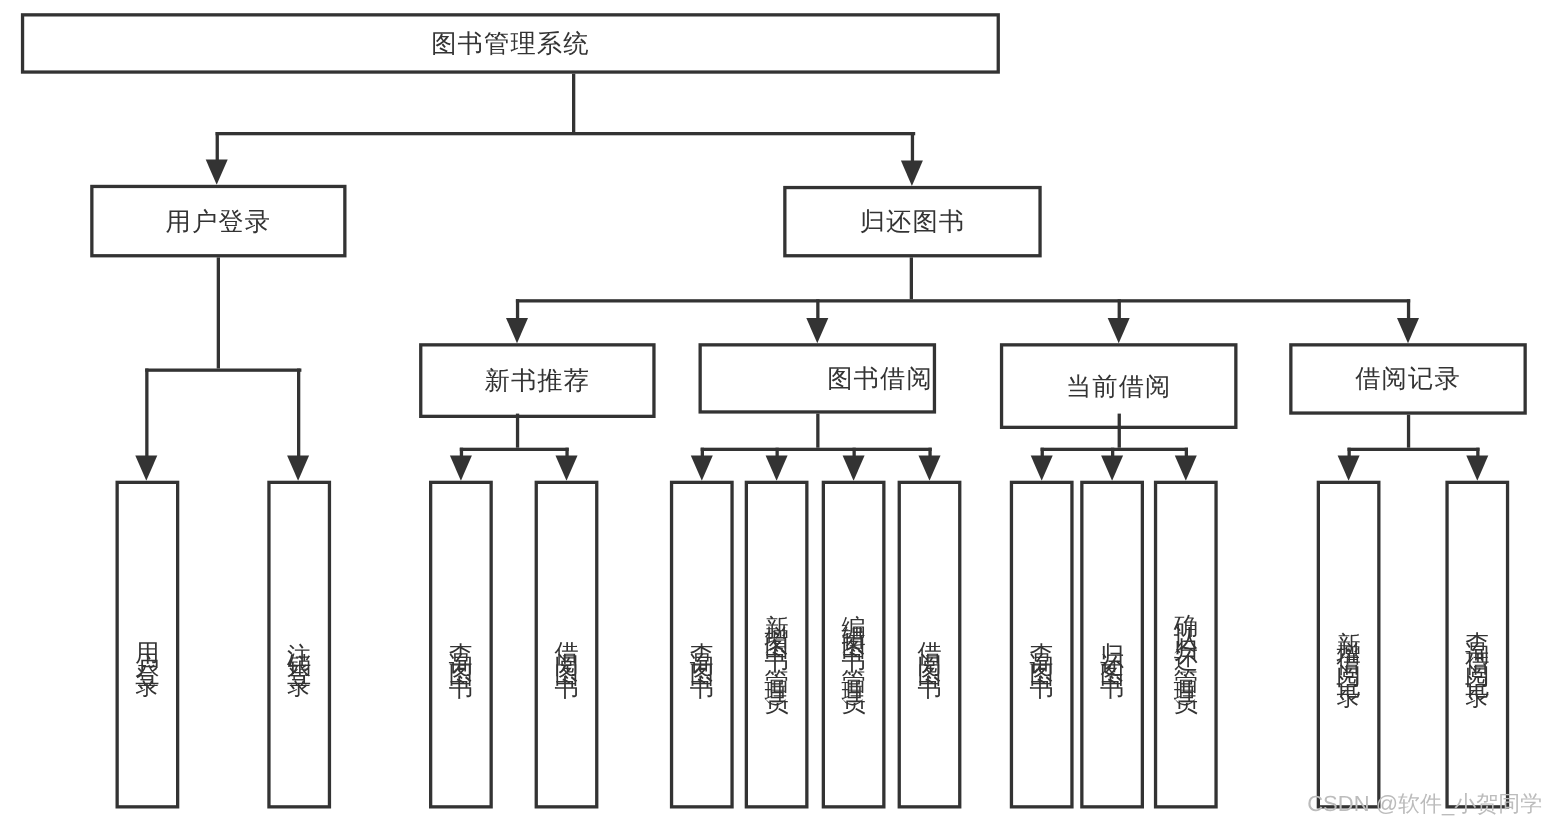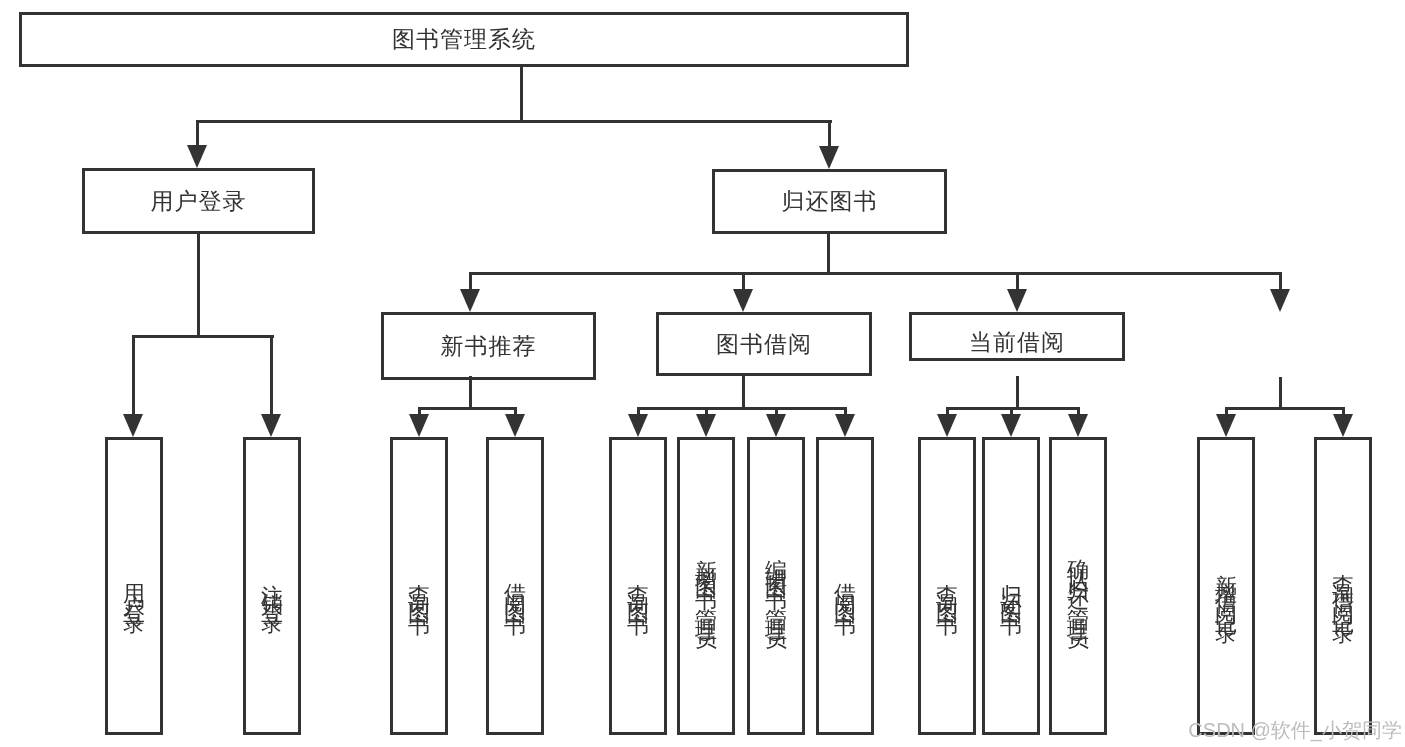--- a/index.html
+++ b/index.html
@@ -98,25 +98,28 @@
   <div class="vline" style="left:742px;top:272px;height:19px;"></div>
   <div class="arrow" style="left:733px;top:289px;"></div>
   <div class="vline" style="left:1016px;top:272px;height:19px;"></div>
   <div class="arrow" style="left:1007px;top:289px;"></div>
   <div class="vline" style="left:1279px;top:272px;height:19px;"></div>
   <div class="arrow" style="left:1270px;top:289px;"></div>
 
   <div class="hbox" style="left:363px;top:312px;width:215px;height:68px;margin-left:18px;">
     <span>新书推荐</span>
   </div>
-  <div class="hbox" style="left:656px;top:312px;width:216px;height:64px;">
+  <div class="hbox" style="left:635px;top:312px;width:216px;height:64px;justify-content:flex-end;">
     <span>图书借阅</span>
   </div>
-  <div class="hbox" style="left:909px;top:312px;width:216px;height:49px;align-items:flex-end;">
+  <div class="hbox" style="left:909px;top:312px;width:216px;height:78px;">
     <span>当前借阅</span>
+  </div>
+  <div class="hbox" style="left:1172px;top:312px;width:216px;height:65px;">
+    <span>借阅记录</span>
   </div>
 
   <div class="vline" style="left:469px;top:376px;height:31px;"></div>
   <div class="hline" style="left:418px;top:407px;width:99px;"></div>
   <div class="vline" style="left:418px;top:407px;height:9px;"></div>
   <div class="arrow" style="left:409px;top:414px;"></div>
   <div class="vline" style="left:514px;top:407px;height:9px;"></div>
   <div class="arrow" style="left:505px;top:414px;"></div>
 
   <div class="vline" style="left:742px;top:376px;height:31px;"></div>

